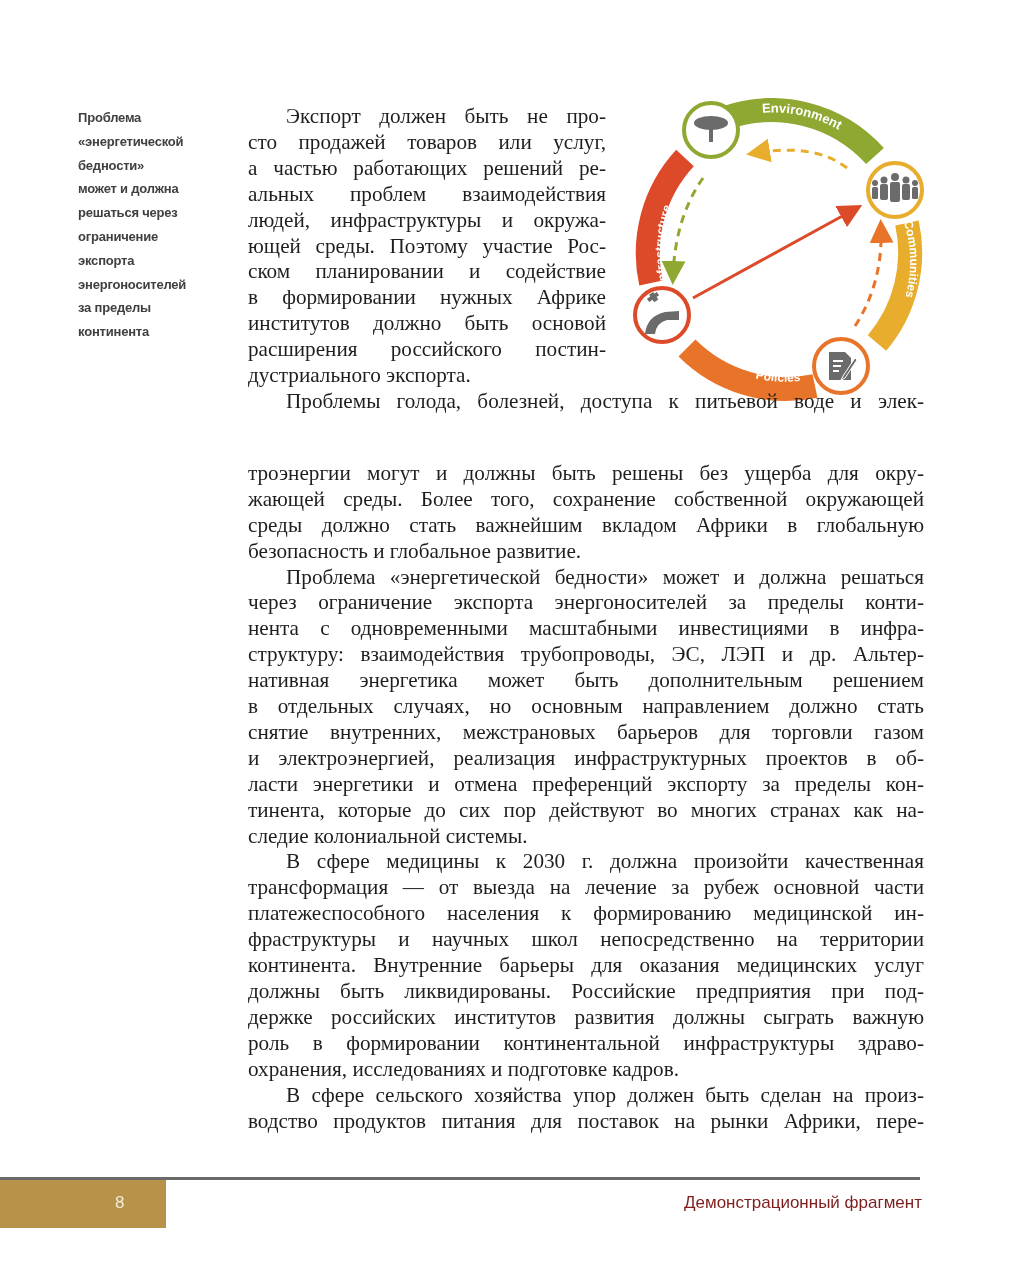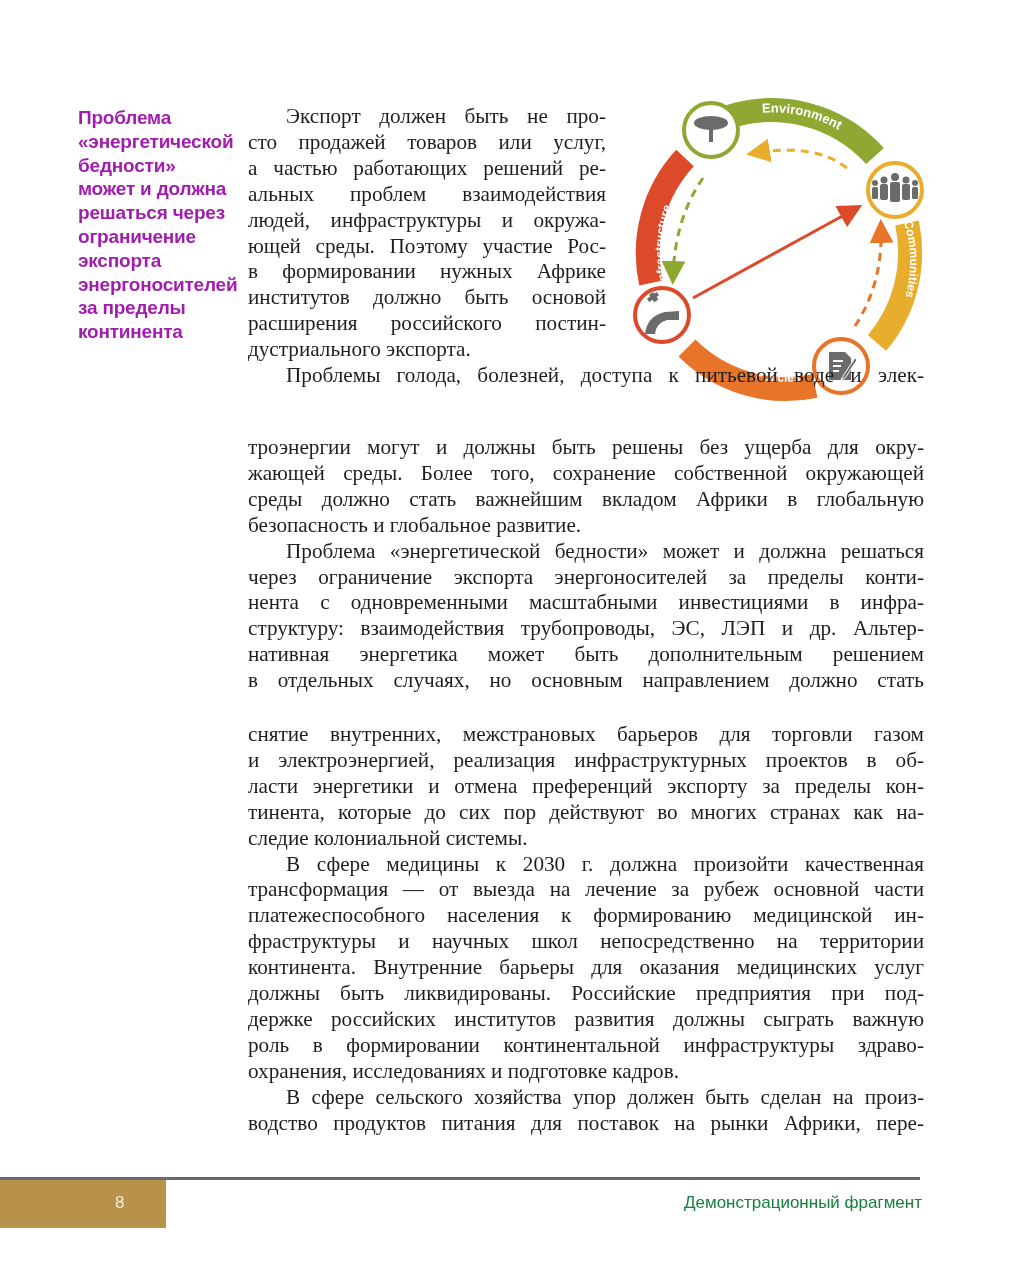--- a/index.html
+++ b/index.html
@@ -3,42 +3,42 @@
 <meta charset="utf-8">
 <style>
   html, body { margin: 0; padding: 0; }
   body {
     width: 1024px; height: 1280px; background: #ffffff; position: relative; overflow: hidden;
     font-family: "DejaVu Serif", serif;
   }
   .sidenote {
     position: absolute; left: 78px; top: 106px; width: 150px;
     font-family: "Liberation Sans", sans-serif; font-weight: bold;
-    font-size: 19px; line-height: 23.8px; color: #a21caf; letter-spacing: -0.2px;
+    font-size: 13px; line-height: 23.8px; color: #404040; letter-spacing: -0.2px;
   }
   .sidenote span { display: block; white-space: nowrap; }
   .body-text {
     position: absolute; left: 248px; top: 104px; width: 676px;
     font-family: "Liberation Serif", serif; font-size: 21.2px; line-height: 25.9px; color: #1e1e1e;
   }
   .line { display: block; white-space: nowrap; text-align: justify; text-align-last: justify; }
   .line.last { text-align-last: left; }
   .indent { padding-left: 38px; }
   .narrow { width: 358px; }
   .diagram { position: absolute; left: 625px; top: 98px; width: 300px; height: 305px; }
   .footer-rule { position: absolute; left: 0; top: 1177px; width: 920px; height: 3px; background: #6a6a6a; }
   .page-box { position: absolute; left: 0; top: 1180px; width: 166px; height: 48px; background: #b8924a; }
   .page-num {
     position: absolute; left: 0; top: 1180px; width: 246px; height: 48px; line-height: 46px;
     text-align: center; font-family: "Liberation Sans", sans-serif; font-size: 17px; color: #f4ecd9;
   }
   .page-num-inner { position:absolute; left: 115px; top: 0; }
   .running-footer {
     position: absolute; right: 102px; top: 1193px;
-    font-family: "Liberation Sans", sans-serif; font-size: 17px; color: #15803d;
+    font-family: "Liberation Sans", sans-serif; font-size: 17px; color: #7f1d1d;
   }
 </style>
 </head>
 <body>
 
 <div class="sidenote">
   <span>Проблема</span>
   <span>«энергетической</span>
   <span>бедности»</span>
   <span>может и должна</span>
@@ -137,40 +137,41 @@
 </svg>
 
 <div class="body-text">
   <div>
     <span class="line narrow indent" style="width:320px">Экспорт должен быть не про-</span>
     <span class="line narrow" style="width: 358px;">сто продажей товаров или услуг,</span>
     <span class="line narrow" style="width: 358px;">а частью работающих решений ре-</span>
     <span class="line narrow" style="width: 358px;">альных проблем взаимодействия</span>
     <span class="line narrow" style="width: 358px;">людей, инфраструктуры и окружа-</span>
     <span class="line narrow" style="width: 358px;">ющей среды. Поэтому участие Рос-</span>
+    <span class="line narrow" style="width: 358px;">ском планировании и содействие</span>
     <span class="line narrow" style="width: 358px;">в формировании нужных Африке</span>
     <span class="line narrow" style="width: 358px;">институтов должно быть основой</span>
     <span class="line narrow" style="width: 358px;">расширения российского постин-</span>
     <span class="line narrow last" style="width: 358px;">дустриального экспорта.</span>
   </div>
   <div>
     <span class="line indent" style="width: 638px;">Проблемы голода, болезней, доступа к питьевой воде и элек-</span>
     <span class="line" style="width: 676px; margin-top: 46px;">троэнергии могут и должны быть решены без ущерба для окру-</span>
     <span class="line" style="width: 676px;">жающей среды. Более того, сохранение собственной окружающей</span>
     <span class="line" style="width: 676px;">среды должно стать важнейшим вкладом Африки в глобальную</span>
     <span class="line last" style="width: 676px; font-family: Liberation Serif, serif;">безопасность и глобальное развитие.</span>
   </div>
   <div>
     <span class="line indent" style="width: 638px;">Проблема «энергетической бедности» может и должна решаться</span>
     <span class="line" style="width: 676px;">через ограничение экспорта энергоносителей за пределы конти-</span>
     <span class="line" style="width: 676px;">нента с одновременными масштабными инвестициями в инфра-</span>
     <span class="line" style="width: 676px;">структуру: взаимодействия трубопроводы, ЭС, ЛЭП и др. Альтер-</span>
     <span class="line" style="width: 676px;">нативная энергетика может быть дополнительным решением</span>
     <span class="line" style="width: 676px;">в отдельных случаях, но основным направлением должно стать</span>
-    <span class="line" style="width: 676px; margin-top: 28px;">снятие внутренних, межстрановых барьеров для торговли газом</span>
+    <span class="line" style="width: 676px;">снятие внутренних, межстрановых барьеров для торговли газом</span>
     <span class="line" style="width: 676px;">и электроэнергией, реализация инфраструктурных проектов в об-</span>
     <span class="line" style="width: 676px;">ласти энергетики и отмена преференций экспорту за пределы кон-</span>
     <span class="line" style="width: 676px;">тинента, которые до сих пор действуют во многих странах как на-</span>
     <span class="line last" style="width: 676px;">следие колониальной системы.</span>
   </div>
   <div>
     <span class="line indent" style="width: 638px;">В сфере медицины к 2030 г. должна произойти качественная</span>
     <span class="line" style="width: 676px;">трансформация — от выезда на лечение за рубеж основной части</span>
     <span class="line" style="width: 676px;">платежеспособного населения к формированию медицинской ин-</span>
     <span class="line" style="width: 676px;">фраструктуры и научных школ непосредственно на территории</span>

